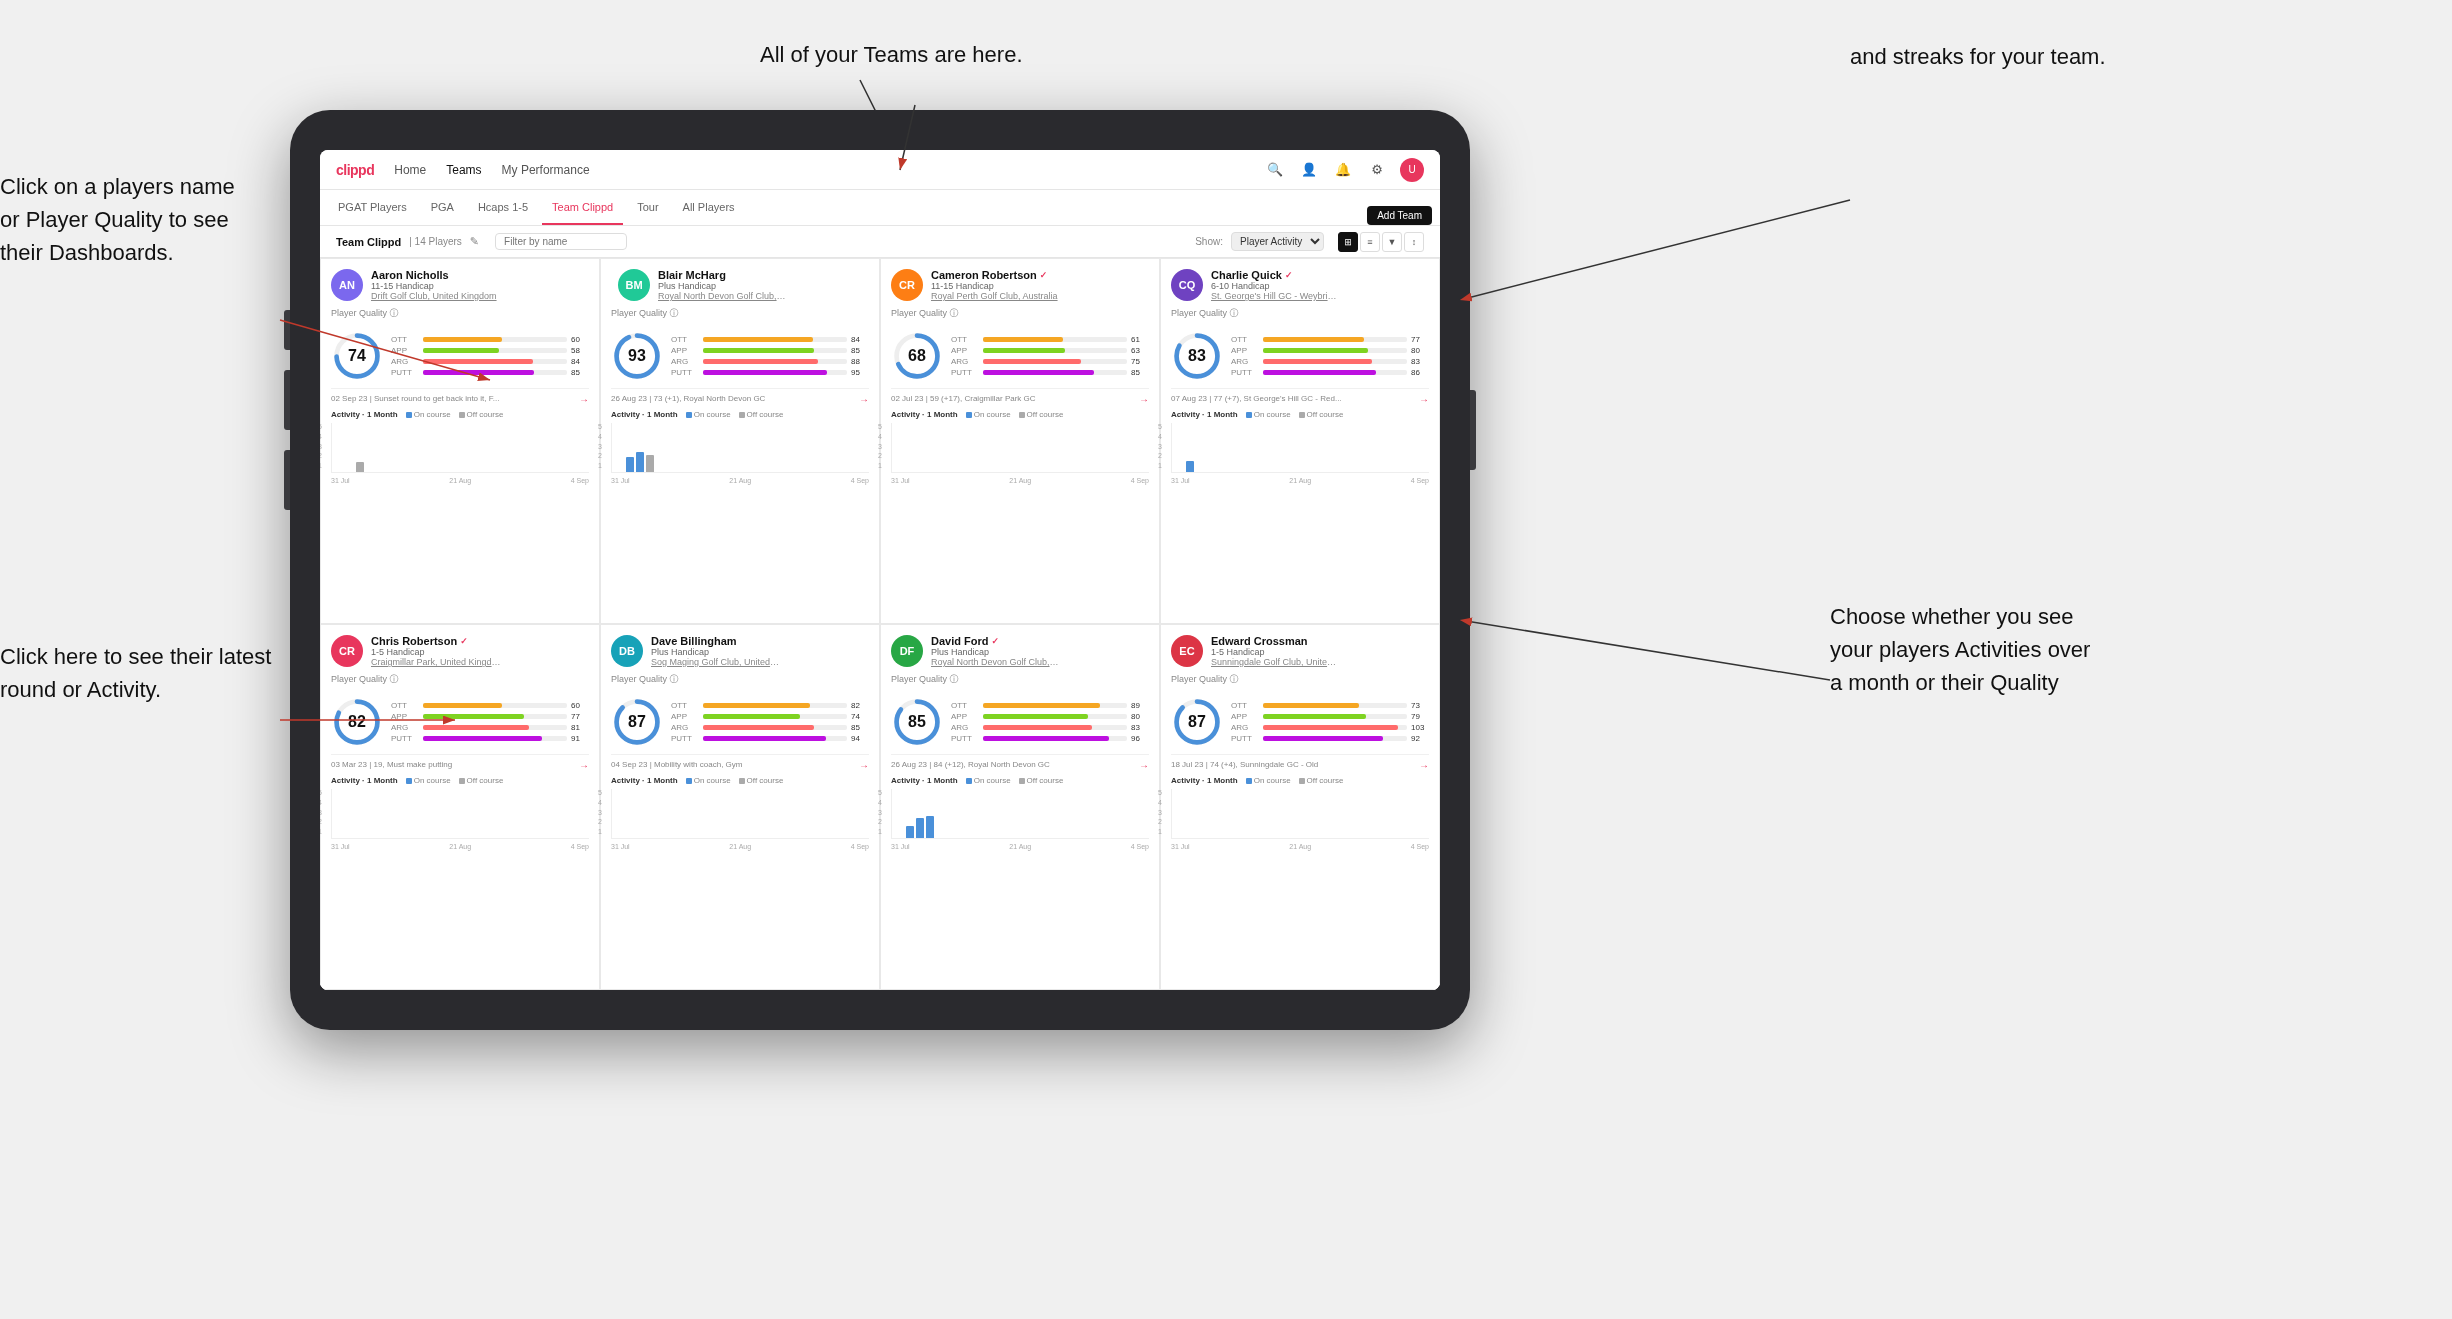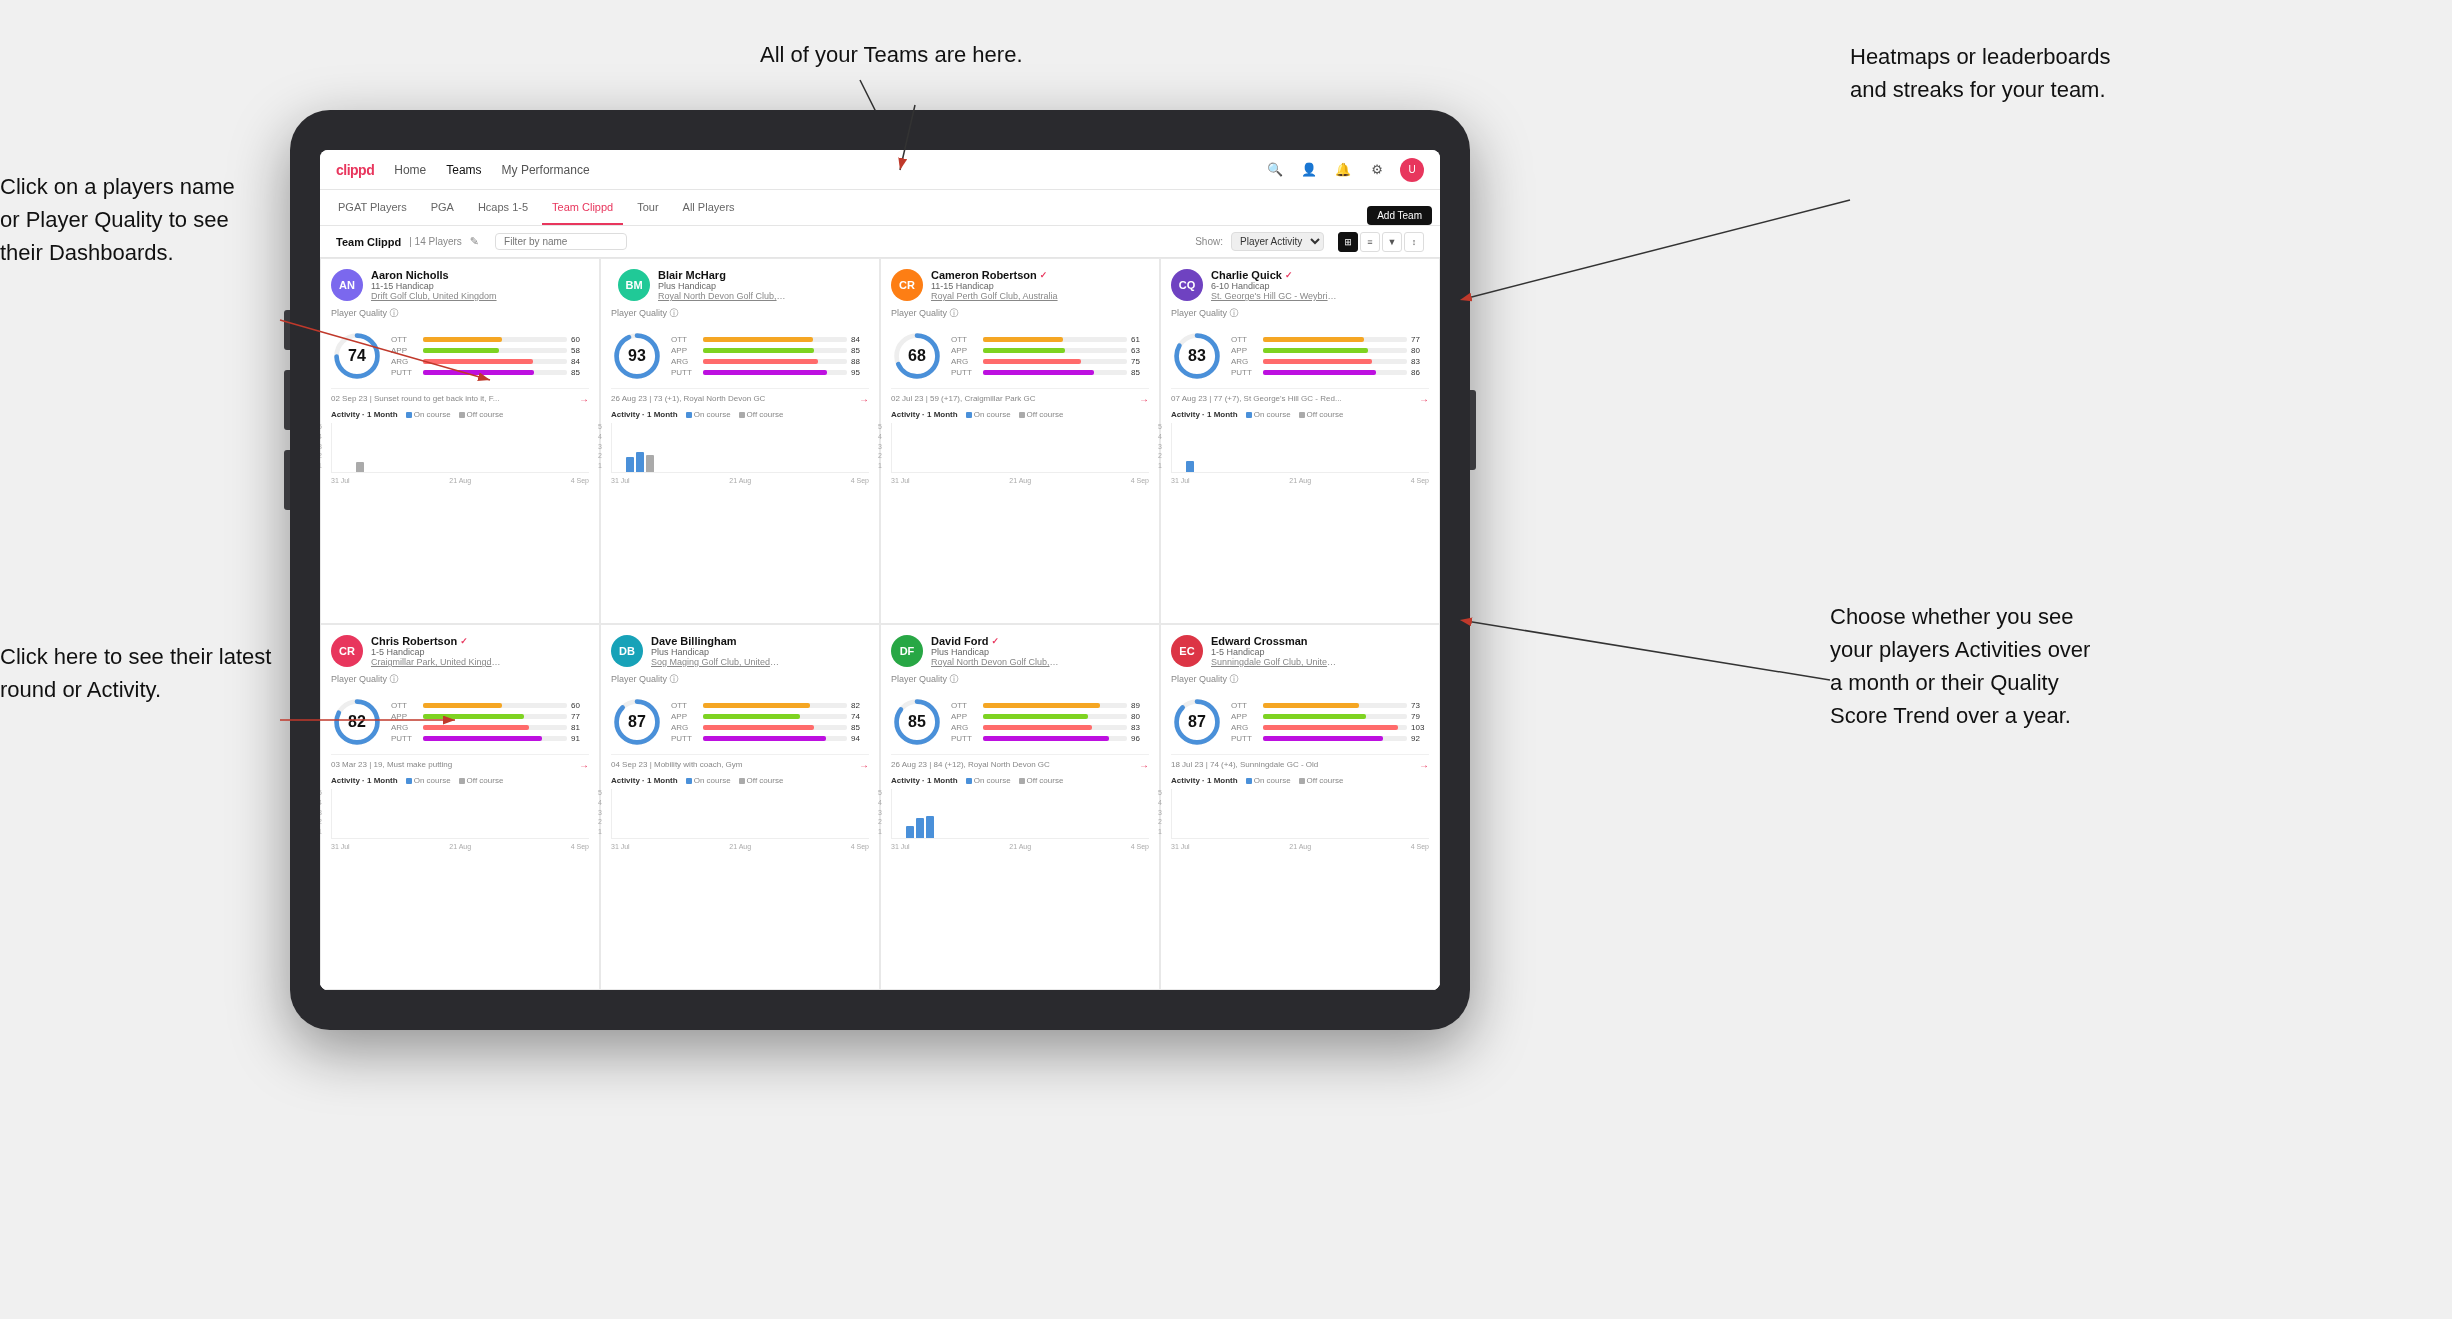--- a/index.html
+++ b/index.html
@@ -439,29 +439,27 @@
 <svg class="arrow-svg" style="left: 760px; top: 60px; width: 200px; height: 100px;" viewBox="0 0 200 100">
   <path d="M 100 20 L 130 80" stroke="#333" stroke-width="1.5" fill="none" marker-end="url(#arr)"></path>
   <defs>
     <marker id="arr" markerWidth="8" markerHeight="8" refX="4" refY="4" orient="auto">
       <path d="M0,0 L8,4 L0,8 Z" fill="#333"></path>
     </marker>
   </defs>
 </svg>
 
 <div class="annotation" style="left: 1850px; top: 40px; width: 420px; line-height: 1.5;">
-  <div>Heatmaps or leaderboards</div>
   <div>and streaks for your team.</div>
 </div>
 
 <div class="annotation" style="left: 1830px; top: 600px; width: 480px; line-height: 1.5;">
   <div>Choose whether you see</div>
   <div>your players Activities over</div>
   <div>a month or their Quality</div>
-  <div>Score Trend over a year.</div>
 </div>
 
 <div class="annotation" style="left: 0px; top: 170px; width: 280px; line-height: 1.5;">
   <div>Click on a players name</div>
   <div>or Player Quality to see</div>
   <div>their Dashboards.</div>
 </div>
 
 <div class="annotation" style="left: 0px; top: 640px; width: 280px; line-height: 1.5;">
   <div>Click here to see their latest</div>

